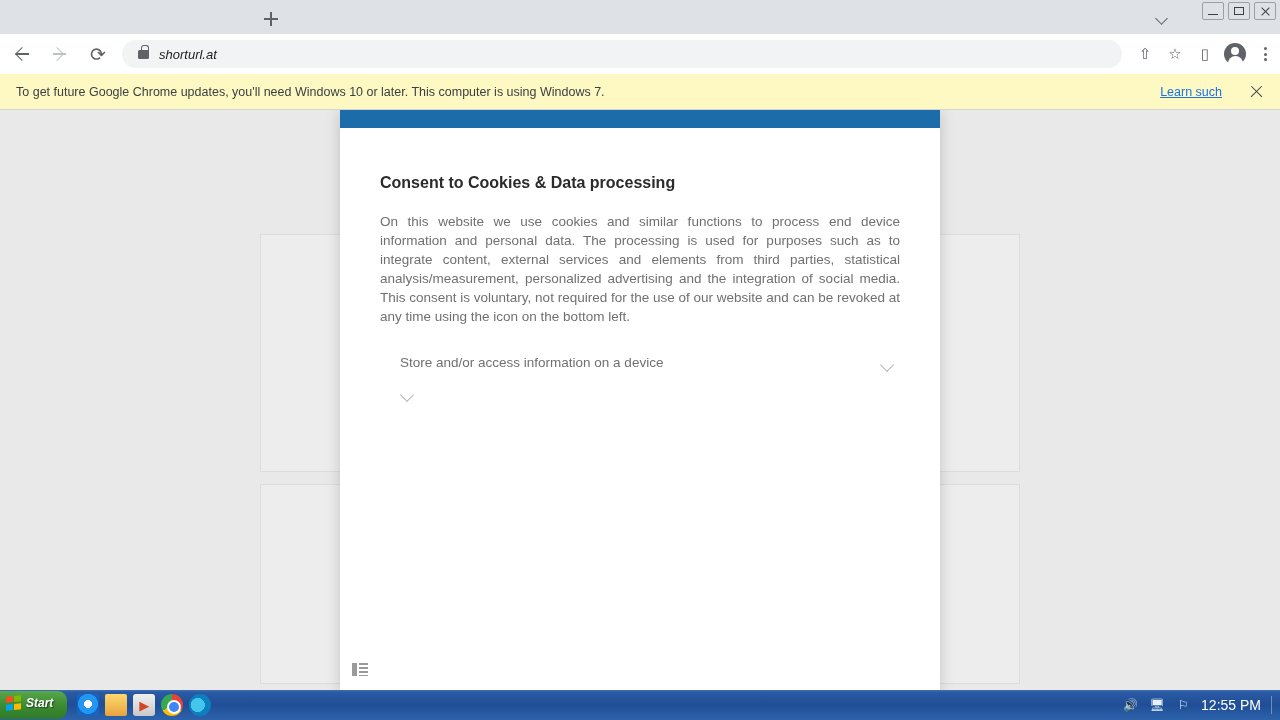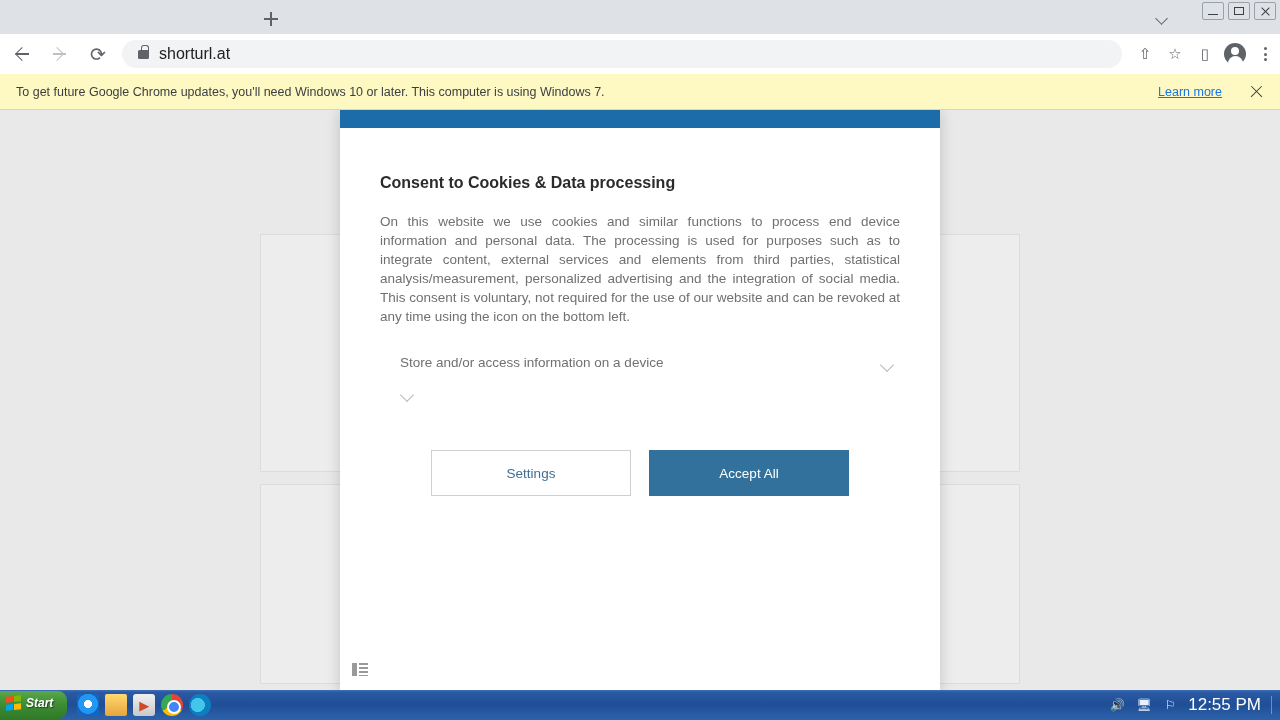--- a/index.html
+++ b/index.html
@@ -100,21 +100,21 @@
     display: flex; align-items: center; padding: 0 12px;
   }
   .lock {
     width: 11px; height: 9px; background: #5f6368; border-radius: 1.5px;
     position: relative; margin-right: 10px; margin-left: 4px; flex: 0 0 11px;
   }
   .lock::before {
     content: ""; position: absolute; left: 2.5px; top: -5px; width: 6px; height: 6px;
     border: 1.5px solid #5f6368; border-bottom: none; border-radius: 3px 3px 0 0;
   }
-  .url-text { font-size: 16px; color: #202124; }
+  .url-text { font-size: 13px; color: #202124; font-style: italic; }
 
   .tb-icon { width: 30px; height: 30px; position: relative; flex: 0 0 30px; color: #5f6368;
              display: flex; align-items: center; justify-content: center; font-size: 15px; }
   .profile-circle {
     width: 22px; height: 22px; border-radius: 50%; background: #5f6368; position: relative;
   }
   .profile-circle::before {
     content: ""; position: absolute; left: 7px; top: 4px; width: 8px; height: 8px;
     background: #ffffff; border-radius: 50%;
   }
@@ -256,21 +256,21 @@
   .q-edge {
     background: radial-gradient(circle at 40% 50%, #43c6ea 0 40%, #0d7fbf 42% 100%);
     border-radius: 50%;
   }
   .tray {
     margin-left: auto; display: flex; align-items: center; gap: 10px; padding-right: 8px;
     color: #ffffff; font-size: 11.5px;
   }
   .tray-icon { width: 16px; height: 16px; display: flex; align-items: center; justify-content: center;
                font-size: 12px; color: #e6f0ff; }
-  .tray-time { font-size: 17px; color: #ffffff; }
+  .tray-time { font-size: 14px; color: #ffffff; }
   .tray-sep { width: 1px; height: 18px; background: rgba(255,255,255,0.35); }
 </style>
 </head>
 <body>
 
 <div class="screen">
 
   <div class="chrome-tabstrip">
     <div class="new-tab"></div>
     <div class="win-caret"></div>
@@ -306,21 +306,21 @@
       <span class="dots">
           <span></span>
           <span></span>
           <span></span>
         </span>
     </div>
   </div>
 
   <div class="infobar">
     <span class="infobar-text">To get future Google Chrome updates, you'll need Windows 10 or later. This computer is using Windows 7.</span>
-    <span class="infobar-link">Learn more</span>
+    <span class="infobar-link">Learn such</span>
     <span class="infobar-close"></span>
   </div>
 
   <div class="page">
     <div class="ghost-card gc1"></div>
     <div class="ghost-card gc2"></div>
 
 
     <div class="modal" style="left:0; top:0; position:absolute; left:340px; top:0;">
       <div class="modal-topbar"></div>
@@ -331,24 +331,20 @@
         <div class="purpose-list">
           <div class="purpose-row">
             <span class="purpose-label">Store and/or access information on a device</span>
             <span class="chev"></span>
           </div>
           <div class="purpose-row">
             <span class="chev"></span>
           </div>
         </div>
 
-        <div class="modal-buttons">
-          <div class="btn btn-settings">Settings</div>
-          <div class="btn btn-accept">Accept All</div>
-        </div>
       </div>
       <div class="modal-footer-icon">
         <span class="mfi-a"></span>
           <span class="mfi-b"></span>
       </div>
     </div>
   </div>
 
   <div class="taskbar">
     <div class="start-btn">

